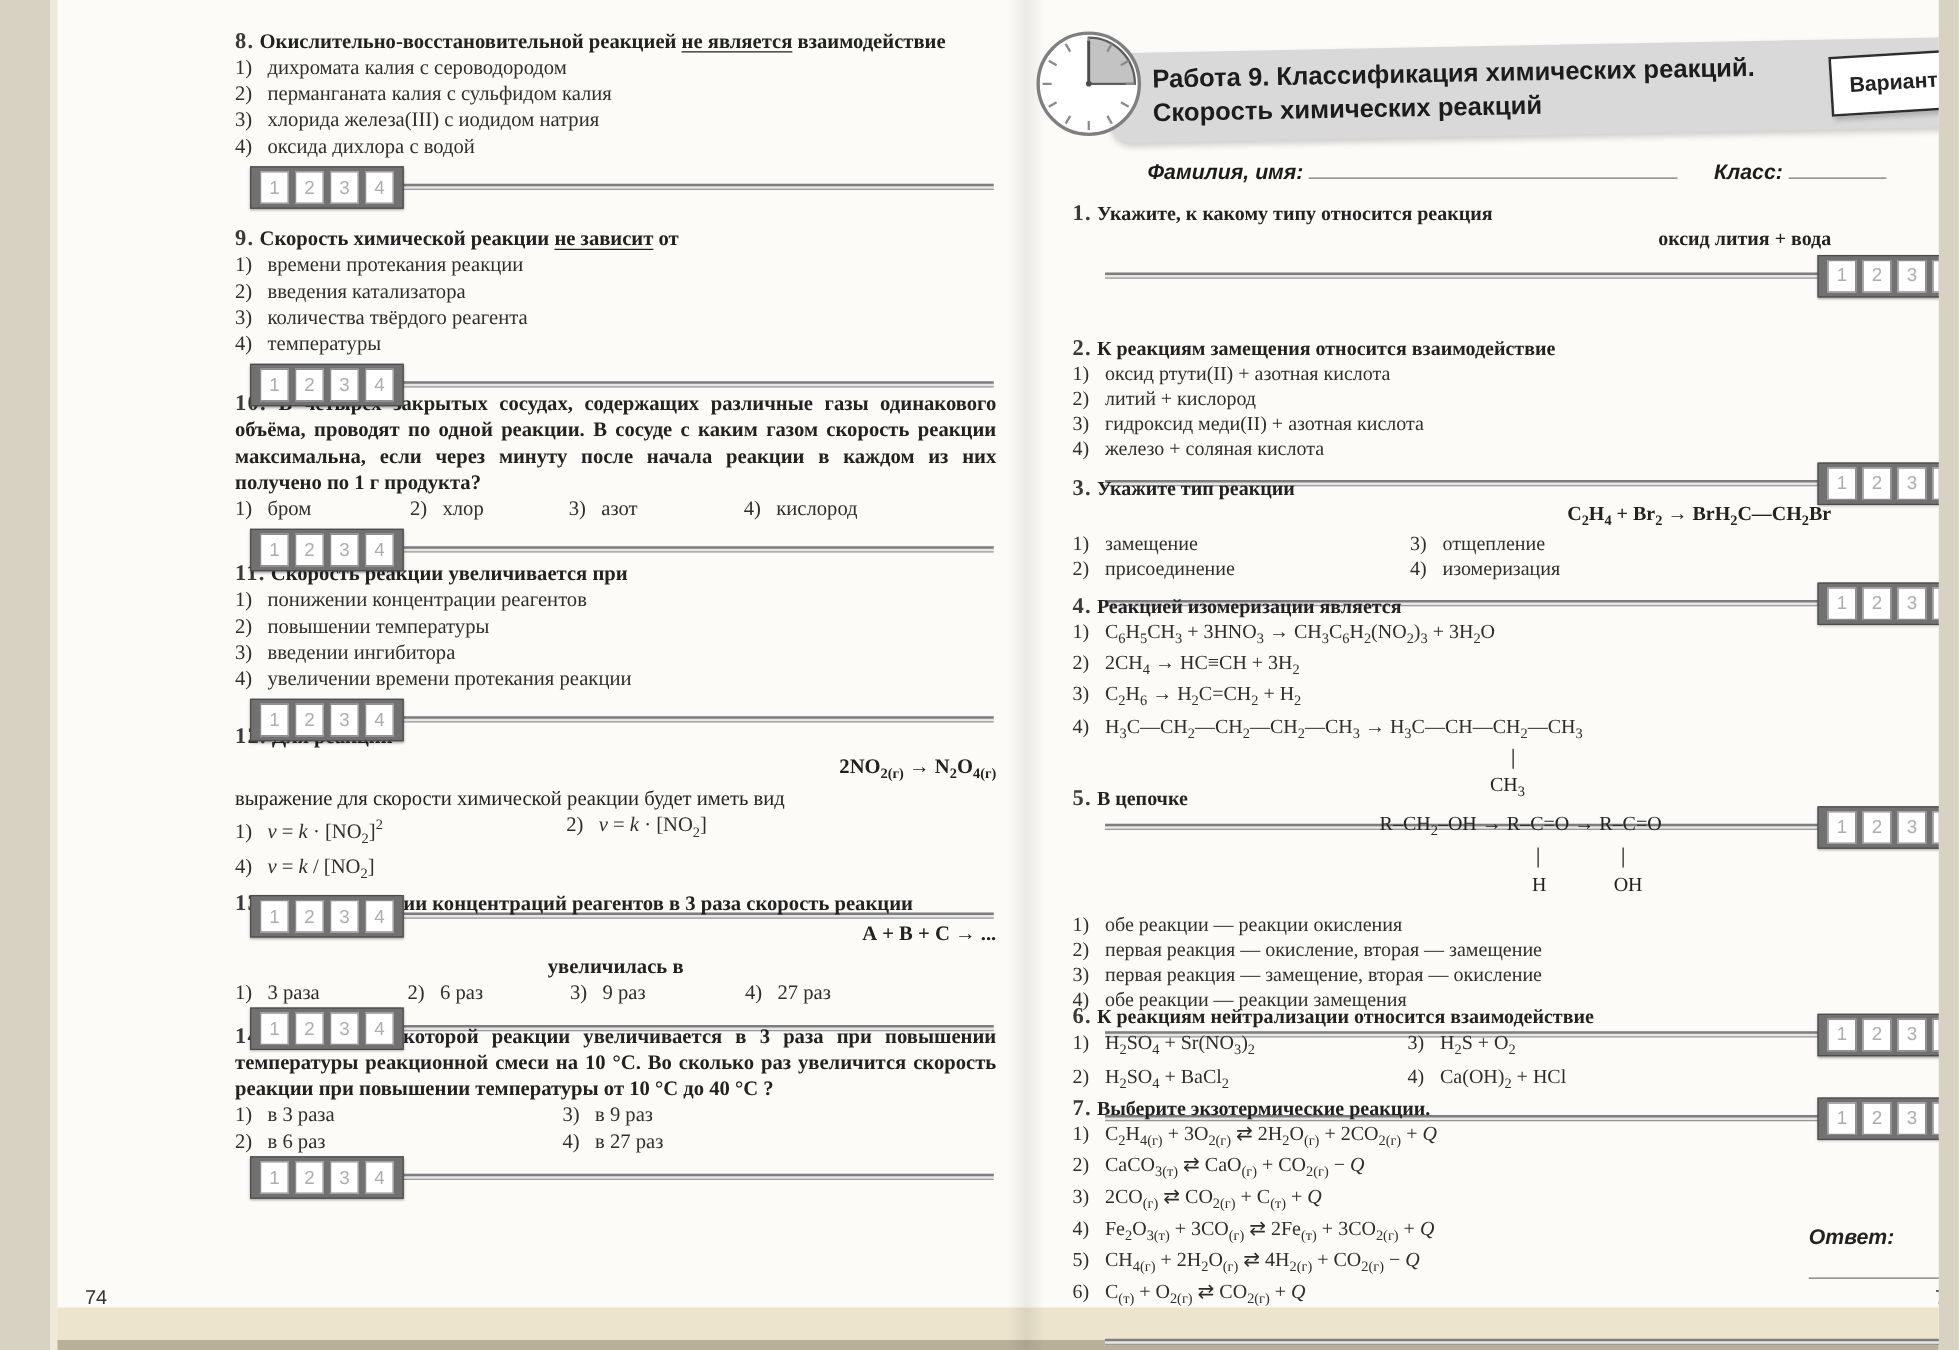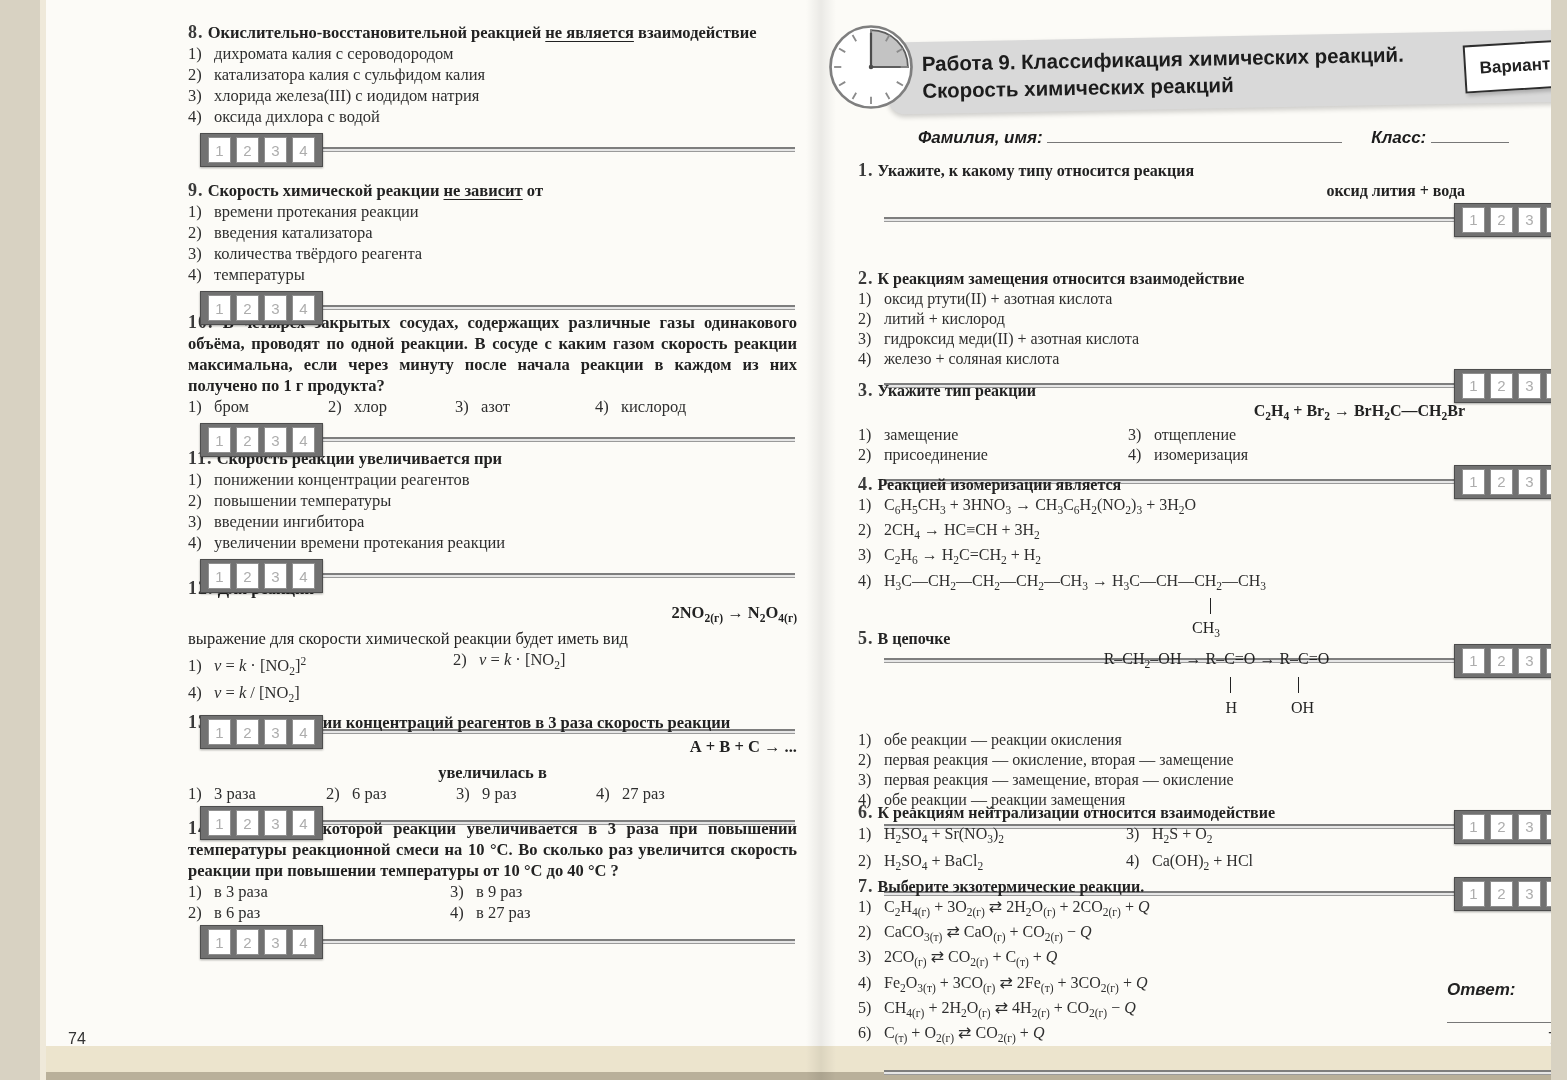--- a/index.html
+++ b/index.html
@@ -76,21 +76,21 @@
   <div class="gutter"></div>
 
   <section class="lq" style="top:22px">
     <div class="title">
       <span class="qnum">8.</span>
       <span>Окислительно-восстановительной реакцией</span>
       <span class="ul">не является</span>
       <span>взаимодей­ствие</span>
     </div>
     <div class="opt"><span class="onum">1)</span><span>дихромата калия с сероводородом</span></div>
-    <div class="opt"><span class="onum">2)</span><span>катализатора калия с сульфидом калия</span></div>
+    <div class="opt"><span class="onum">2)</span><span>перманганата калия с сульфидом калия</span></div>
     <div class="opt"><span class="onum">3)</span><span>хлорида железа(III) с иодидом натрия</span></div>
     <div class="opt"><span class="onum">4)</span><span>оксида дихлора с водой</span></div>
     <div class="sep-row">
         <div class="sep"></div>
       <div class="strip">
           <span class="cell">1</span>
           <span class="cell">2</span>
           <span class="cell">3</span>
           <span class="cell">4</span>
         </div>

